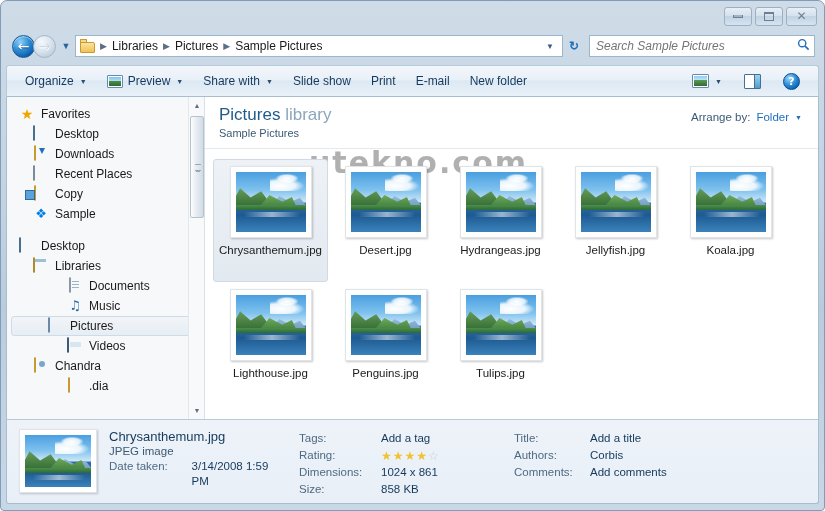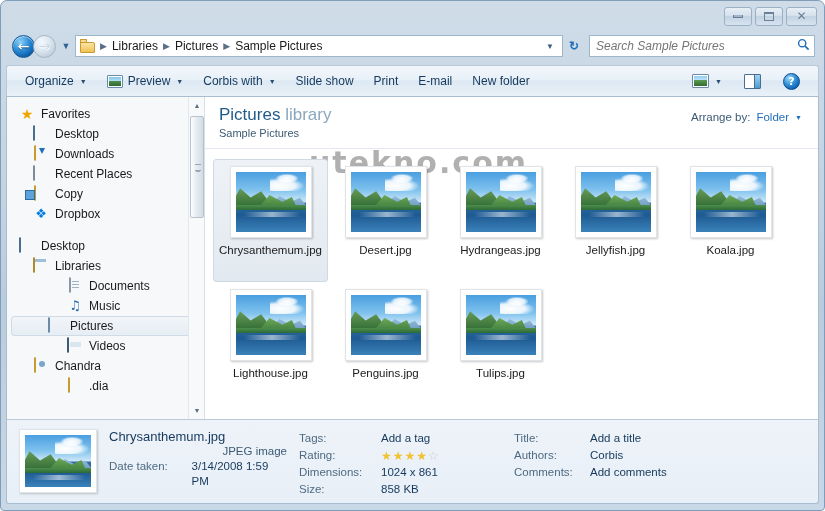--- a/index.html
+++ b/index.html
@@ -368,21 +368,21 @@
     width: 78px; height: 64px; flex: none;
     background: #fff; border: 1px solid #dfe4e8;
     box-shadow: 1px 1px 2px rgba(0,0,0,.2);
     padding: 5px;
   }
   .dcol { padding-left: 12px; }
   .dcol.c1 { width: 190px; }
   .dcol.c2 { width: 215px; }
   .dcol.c3 { width: 250px; }
   .dtitle { font-size: 13px; color: #14395c; }
-  .dsub { font-size: 11.5px; color: #3c5a73; margin-top: 1px; text-align: right; }
+  .dsub { font-size: 11.5px; color: #3c5a73; margin-top: 1px; }
   .drow { display: flex; margin-top: 2px; line-height: 15px; }
   .dlabel { color: #4d6madd; }
   .drow .dlabel { color: #4e6a82; text-align: left; padding-right: 5px; }
   .drow .dval { color: #14395c; }
   .c1 .dlabel { width: 84px; }
   .c2 .dlabel { width: 82px; }
   .c3 .dlabel { width: 76px; }
   .shared-ico {
     display:inline-block; width:14px; height:11px; vertical-align:-1px; margin-right:3px;
     position: relative;
@@ -457,21 +457,21 @@
     <div class="tbitem">
       <span>Organize</span>
       <span class="caret">▼</span>
     </div>
     <div class="tbitem">
       <span class="icon-preview"></span>
       <span>Preview</span>
       <span class="caret">▼</span>
     </div>
     <div class="tbitem">
-      <span>Corbis with</span>
+      <span>Share with</span>
       <span class="caret">▼</span>
     </div>
     <div class="tbitem">
       <span>Slide show</span>
     </div>
     <div class="tbitem">
       <span>Print</span>
     </div>
     <div class="tbitem">
       <span>E-mail</span>
@@ -516,21 +516,21 @@
       <div class="navitem indent1">
         <span class="ni-ico"><span class="ico-recent"></span></span>
         <span>Recent Places</span>
       </div>
       <div class="navitem indent1">
         <span class="ni-ico"><span class="ico-copy"></span></span>
         <span>Copy</span>
       </div>
       <div class="navitem indent1">
         <span class="ni-ico ico-dropbox">❖</span>
-        <span>Dropbox</span>
+        <span>Sample</span>
       </div>
 
       <div class="navspacer"></div>
 
       <div class="navitem">
         <span class="ni-ico"><span class="ico-monitor"></span></span>
         <span>Desktop</span>
       </div>
       <div class="navitem indent1">
         <span class="ni-ico"><span class="ico-lib"></span></span>

